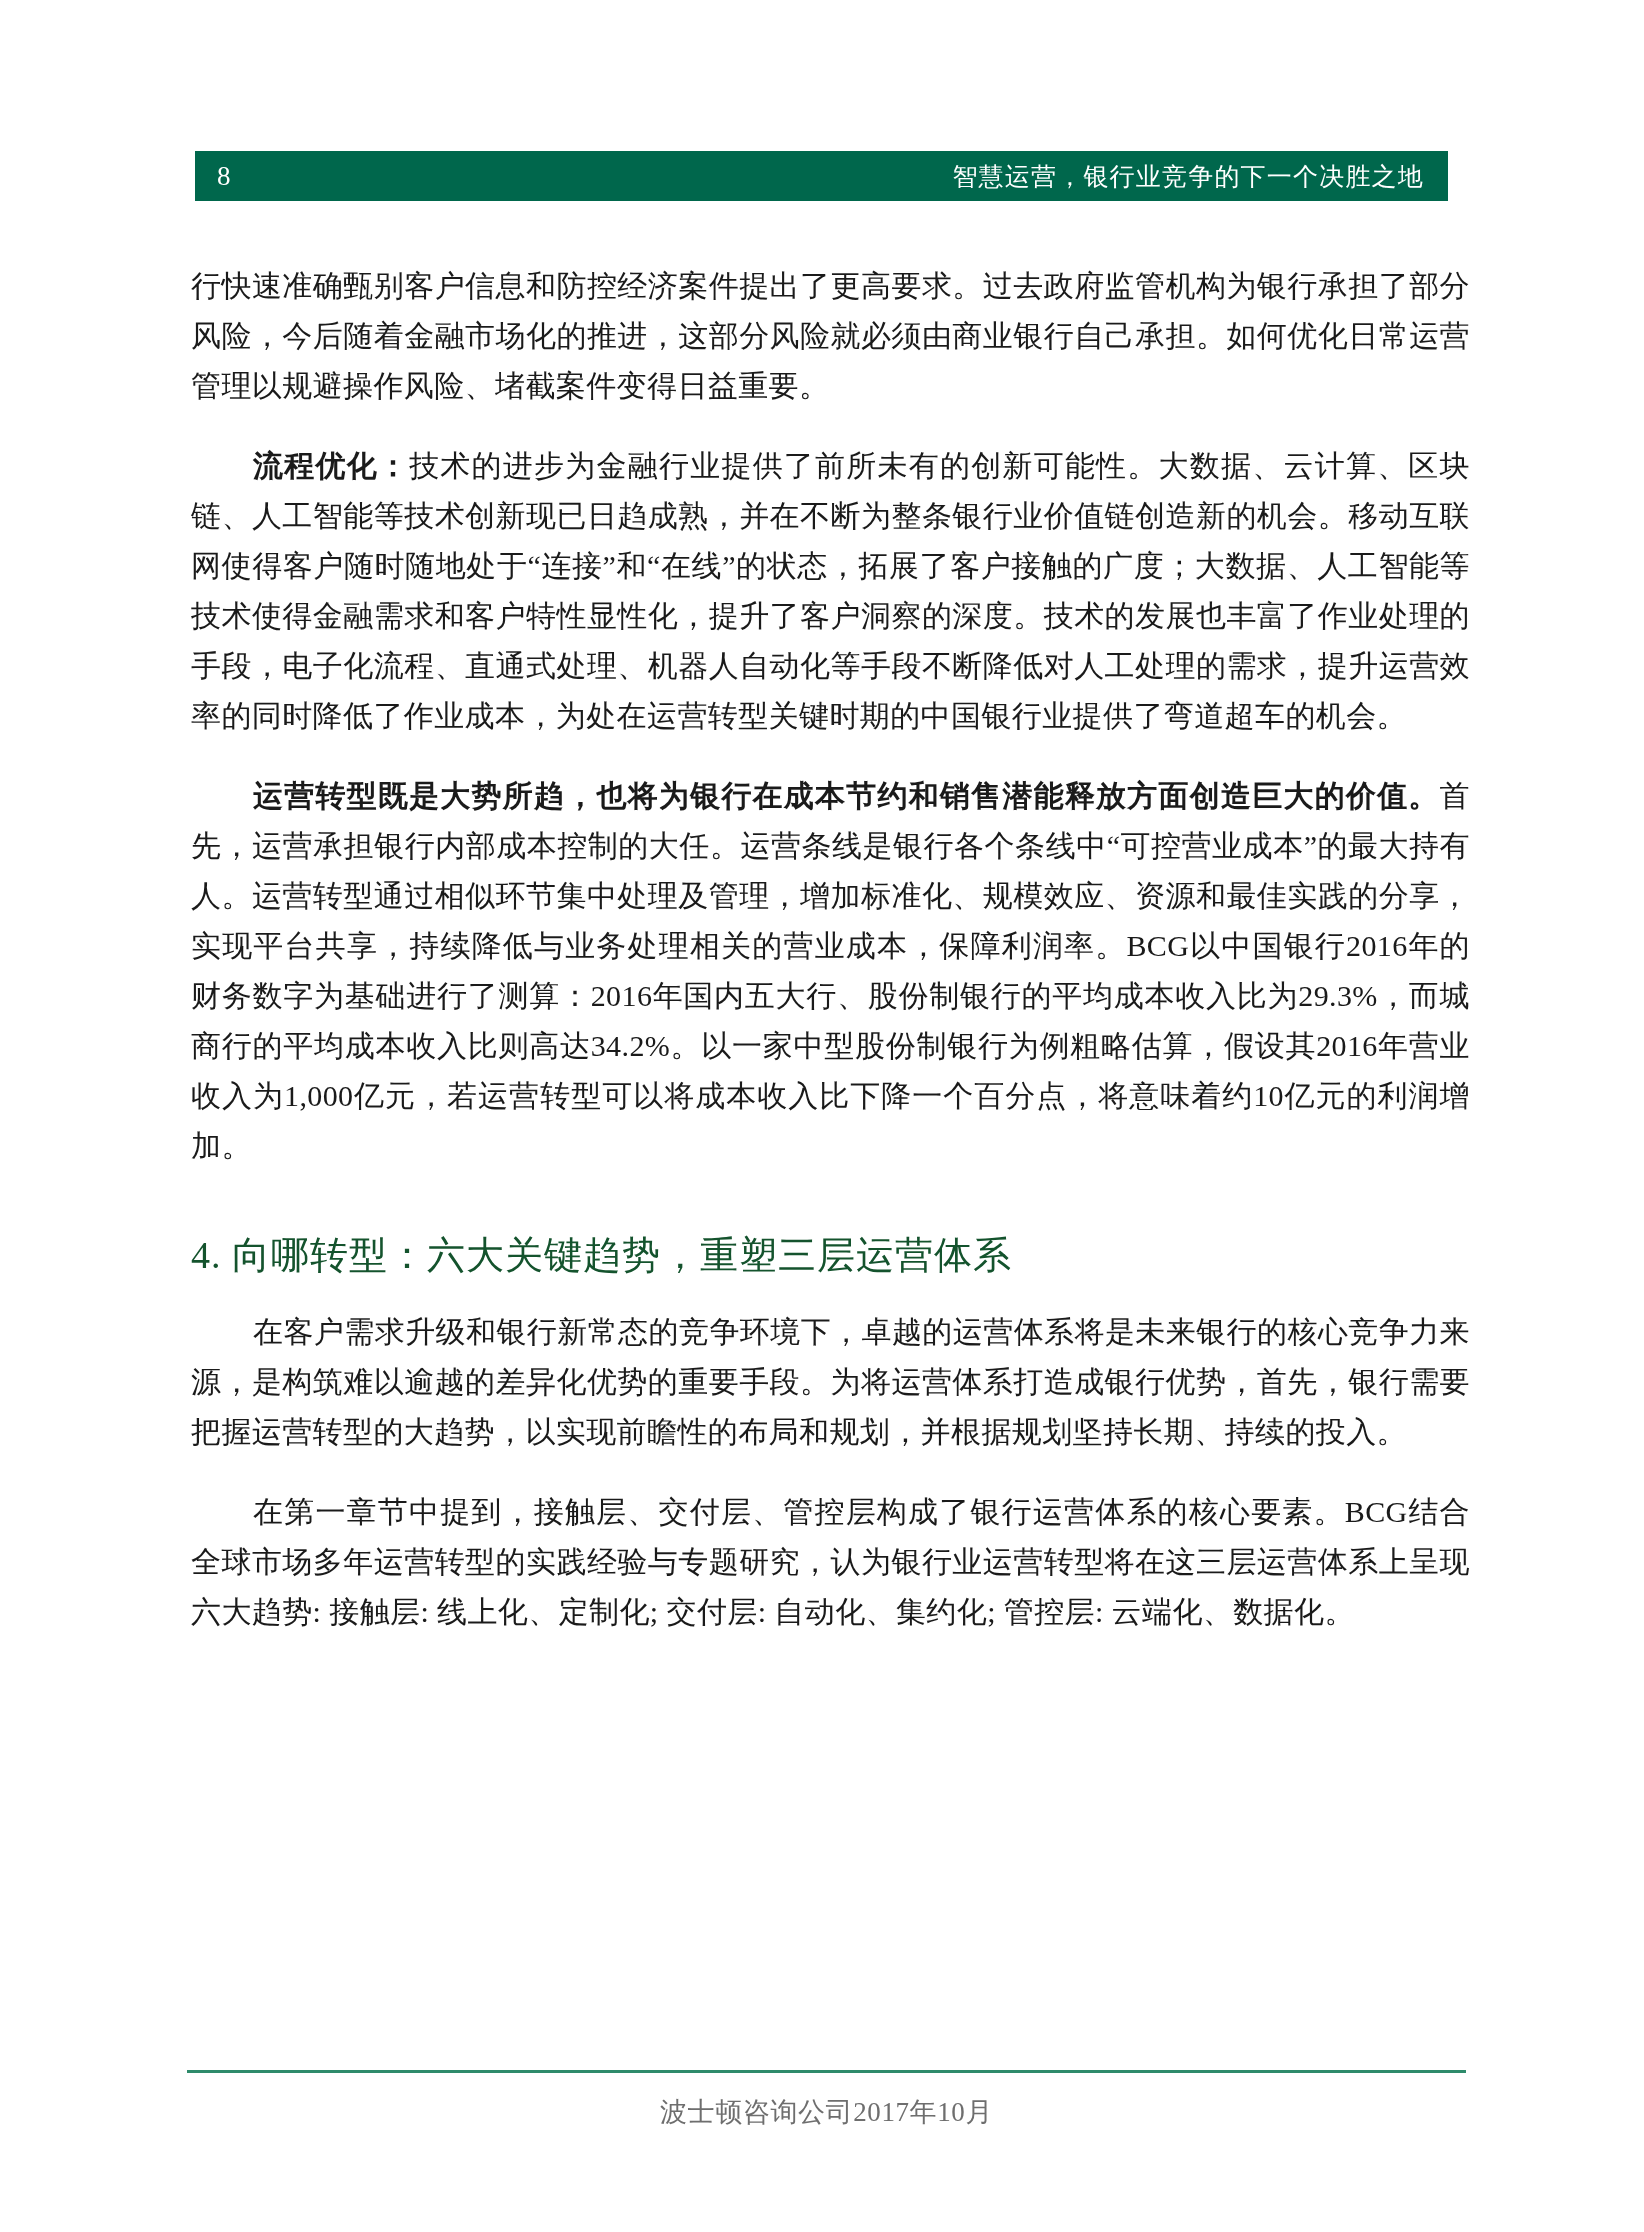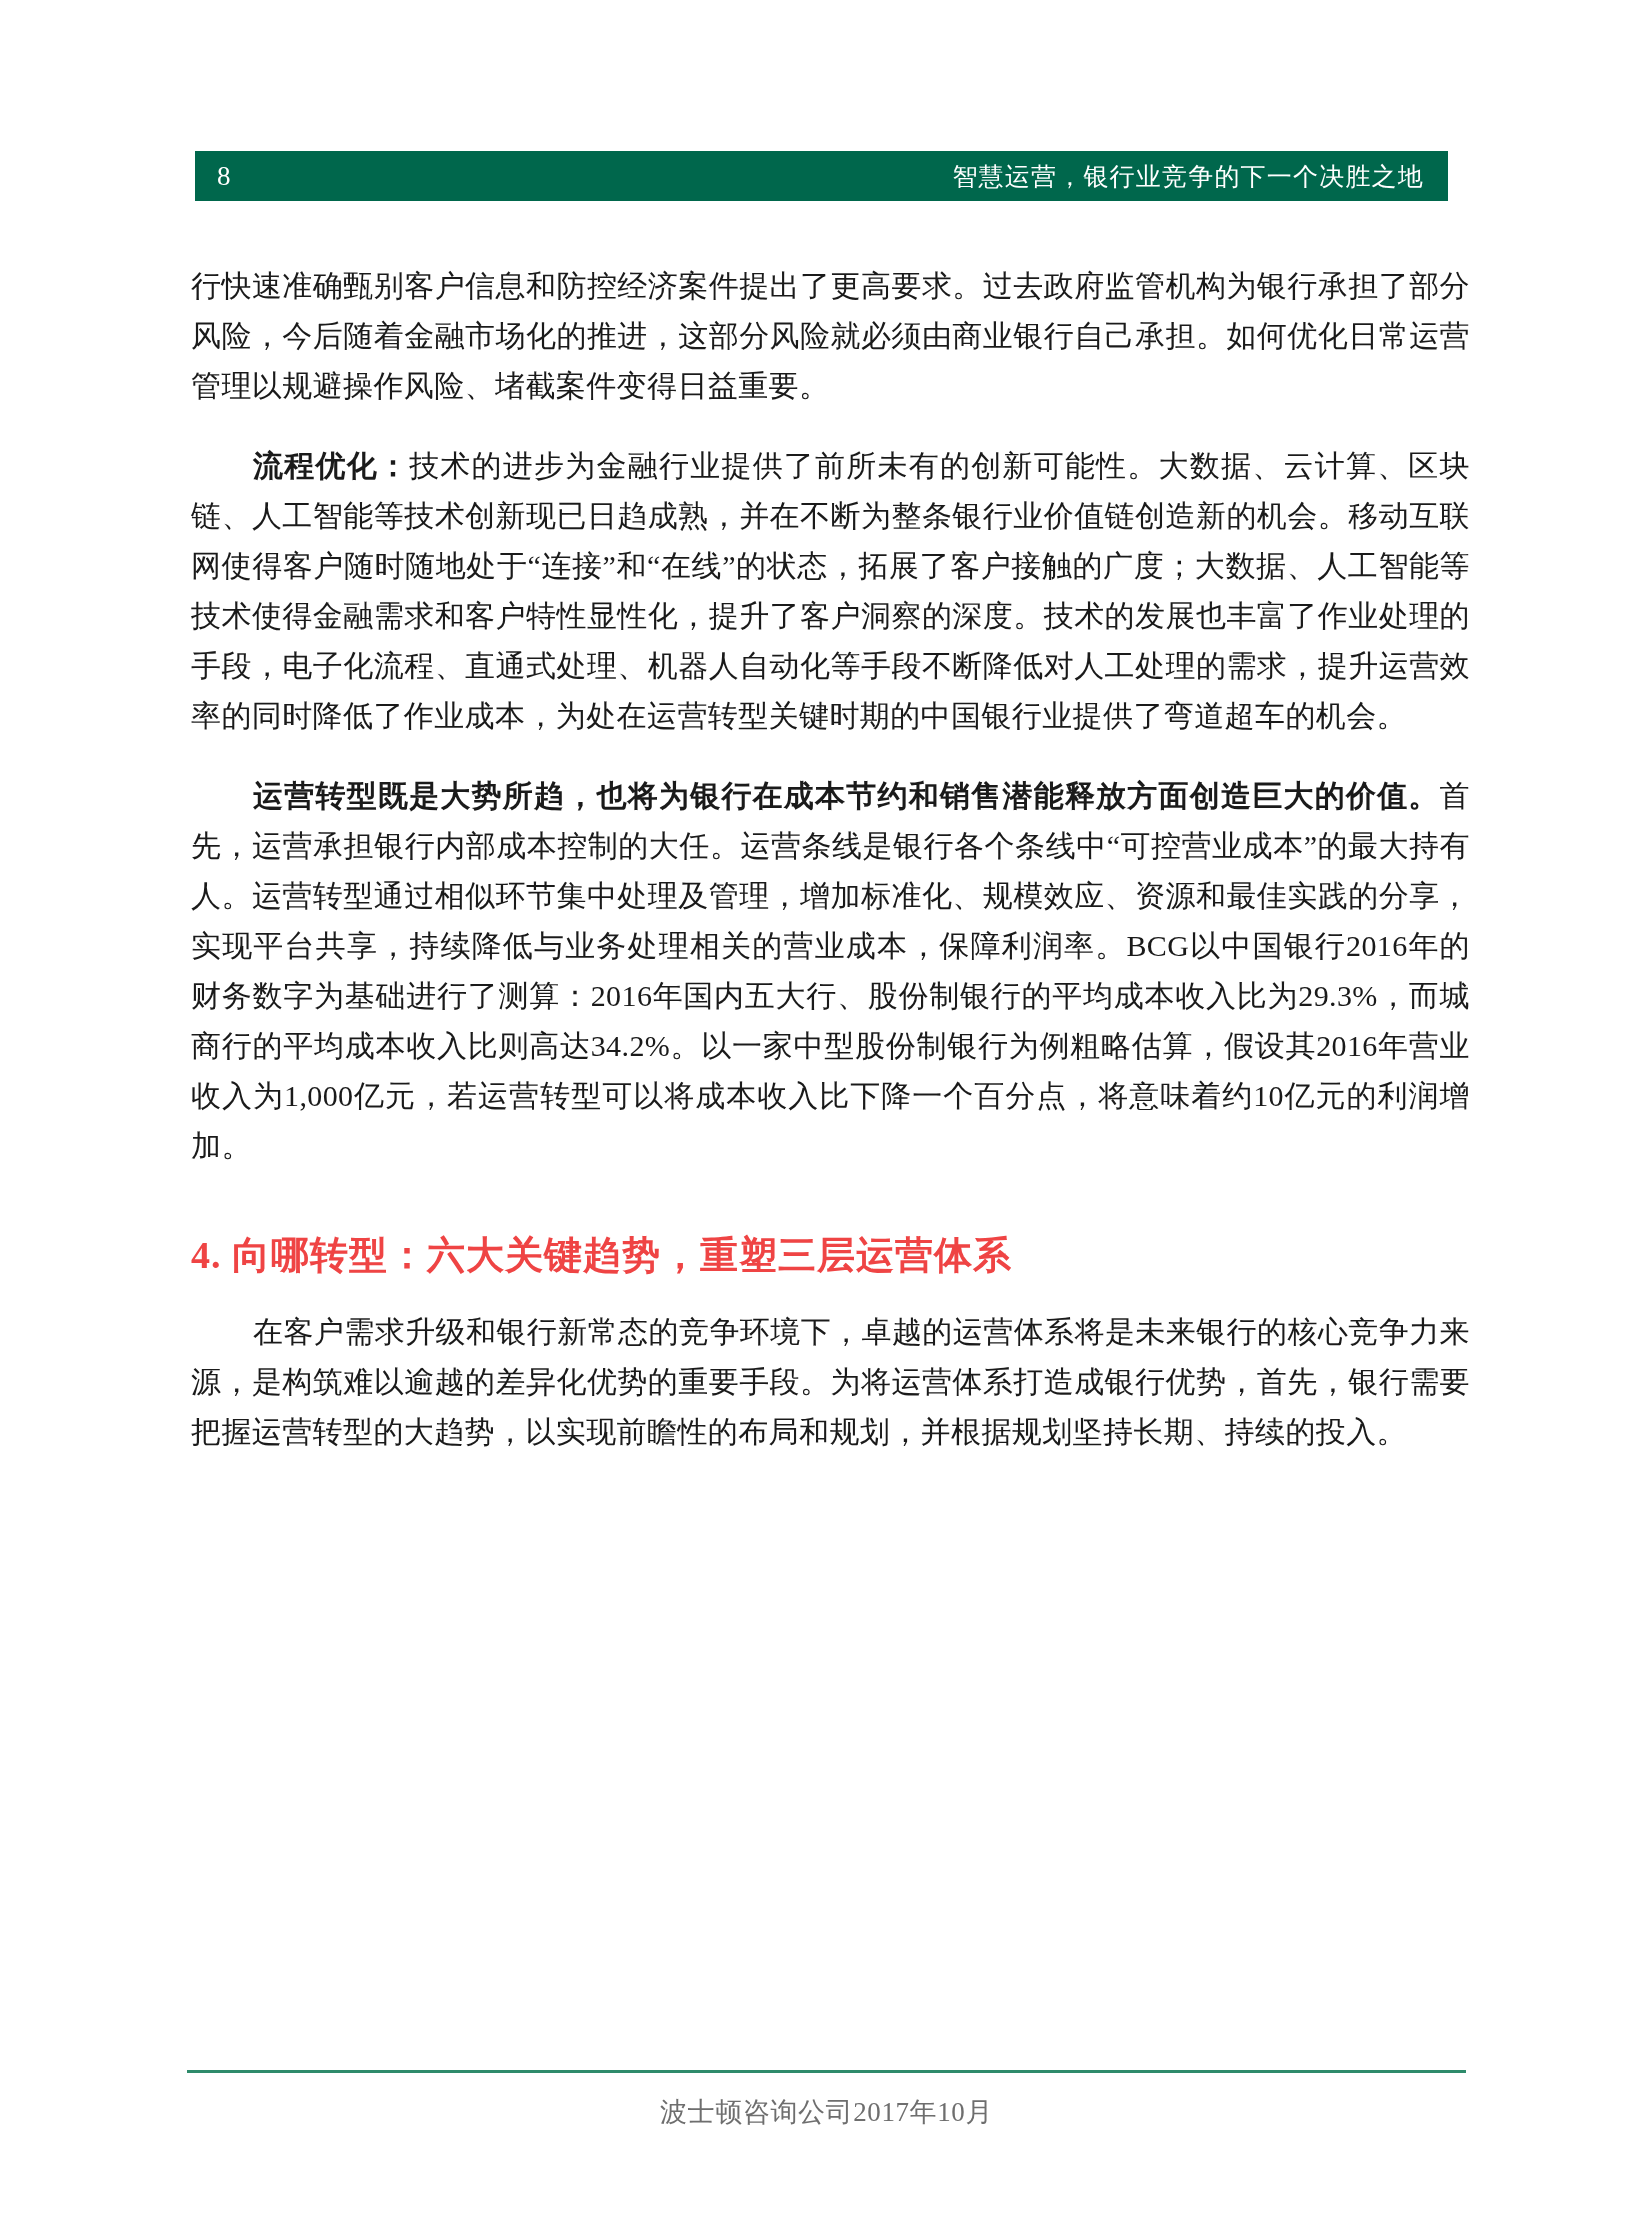--- a/index.html
+++ b/index.html
@@ -73,24 +73,24 @@
   p.body-par.indent {
     text-indent: 62px;
   }
   .lead-bold {
     font-weight: bold;
   }
 
   
   .section-heading {
     margin: 58px 0 26px 0;
-    color: #ef4444;
+    color: #14532d;
     font-size: 38px;
     line-height: 52px;
-    font-weight: bold;
+    font-weight: normal;
     letter-spacing: 1px;
     font-family: "Liberation Serif", "DejaVu Serif", serif;
   }
 
   
   .footer {
     position: absolute;
     left: 187px;
     top: 2070px;
     width: 1279px;
@@ -138,20 +138,23 @@
       <span class="lead-bold">运营转型既是大势所趋，也将为银行在成本节约和销售潜能释放方面创造巨大的价值。</span><span>首先，运营承担银行内部成本控制的大任。运营条线是银行各个条线中“可控营业成本”的最大持有人。运营转型通过相似环节集中处理及管理，增加标准化、规模效应、资源和最佳实践的分享，实现平台共享，持续降低与业务处理相关的营业成本，保障利润率。BCG以中国银行2016年的财务数字为基础进行了测算：2016年国内五大行、股份制银行的平均成本收入比为29.3%，而城商行的平均成本收入比则高达34.2%。以一家中型股份制银行为例粗略估算，假设其2016年营业收入为1,000亿元，若运营转型可以将成本收入比下降一个百分点，将意味着约10亿元的利润增加。</span>
     </p>
 
 
     <h2 class="section-heading">4. 向哪转型：六大关键趋势，重塑三层运营体系</h2>
 
     <p class="body-par indent">
       <span>在客户需求升级和银行新常态的竞争环境下，卓越的运营体系将是未来银行的核心竞争力来源，是构筑难以逾越的差异化优势的重要手段。为将运营体系打造成银行优势，首先，银行需要把握运营转型的大趋势，以实现前瞻性的布局和规划，并根据规划坚持长期、持续的投入。</span>
     </p>
 
+    <p class="body-par indent">
+      <span>在第一章节中提到，接触层、交付层、管控层构成了银行运营体系的核心要素。BCG结合全球市场多年运营转型的实践经验与专题研究，认为银行业运营转型将在这三层运营体系上呈现六大趋势: 接触层: 线上化、定制化; 交付层: 自动化、集约化; 管控层: 云端化、数据化。</span>
+    </p>
 
   </div>
 
   <div class="footer">
     <div class="footer-rule"></div>
     <div class="footer-row">
       <span class="footer-left">波士顿咨询公司</span>
       <span class="footer-right">2017年10月</span>
     </div>
   </div>

